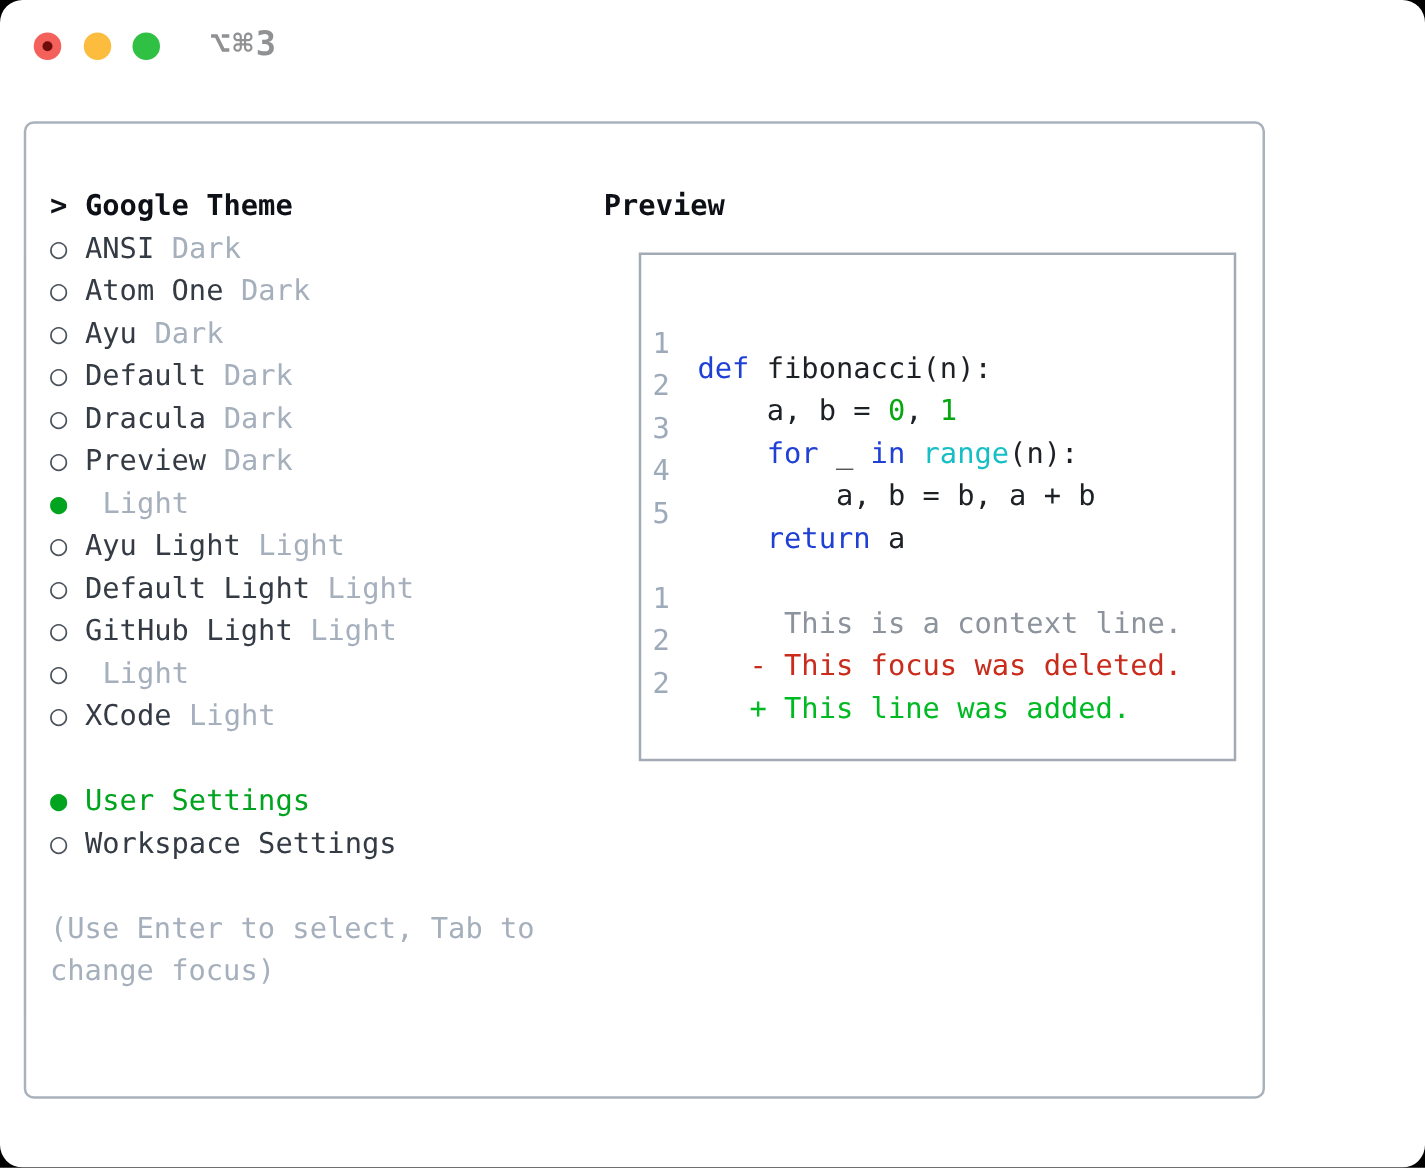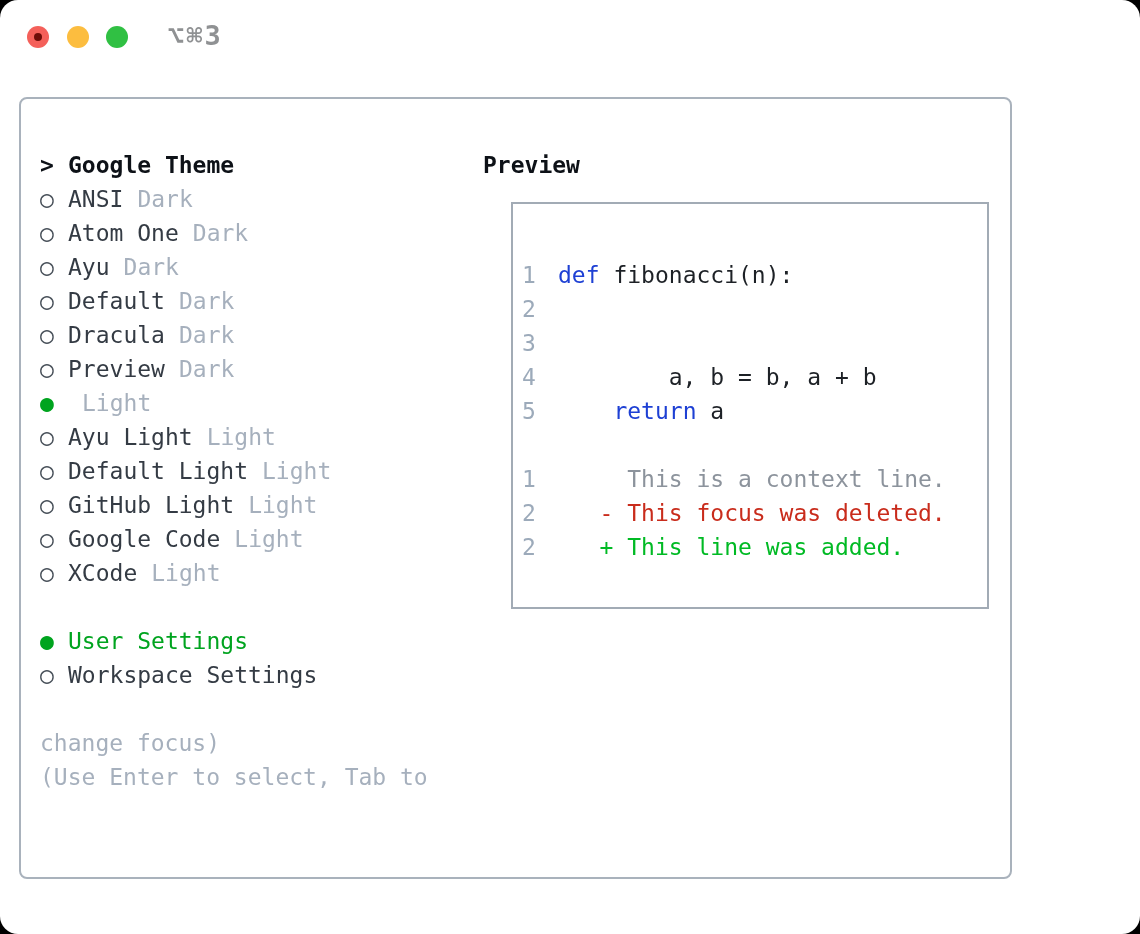--- a/index.html
+++ b/index.html
@@ -37,21 +37,21 @@
   .hint{font-size:23px;line-height:34px;color:var(--dim-text);white-space:pre;}
   
   .preview-title{position:absolute;left:462px;top:49px;}
   .preview-box{
     position:absolute;left:490px;top:103px;width:478px;height:407px;
     border:2px solid var(--preview-border);background:#fff;
     padding:54px 0 0 9px;overflow:hidden;
   }
   .cl{display:flex;height:34px;line-height:34px;font-size:23px;white-space:pre;}
   .lnum{display:inline-block;width:36px;flex:0 0 36px;color:var(--line-num);}
-  .lcontent{white-space:pre;}
+  .lcontent{white-space:pre;margin-top:20px;}
   .diff-block{margin-top:34px;}
   .tk-pl{color:var(--code-text);}
   .tk-kw{color:var(--kw-blue);}
   .tk-cy{color:var(--fn-cyan);}
   .tk-gn{color:var(--num-green);}
   .tk-ctx{color:var(--ctx-gray);}
   .tk-del{color:var(--del-red);}
   .tk-add{color:var(--add-green);}
 </style>
 </head>
@@ -77,42 +77,42 @@
           <div class="row"><span class="marker">○</span><span class="name">ANSI</span><span class="variant">Dark</span></div>
           <div class="row"><span class="marker">○</span><span class="name">Atom One</span><span class="variant">Dark</span></div>
           <div class="row"><span class="marker">○</span><span class="name">Ayu</span><span class="variant">Dark</span></div>
           <div class="row"><span class="marker">○</span><span class="name">Default</span><span class="variant">Dark</span></div>
           <div class="row"><span class="marker">○</span><span class="name">Dracula</span><span class="variant">Dark</span></div>
           <div class="row"><span class="marker">○</span><span class="name">Preview</span><span class="variant">Dark</span></div>
           <div class="row"><span class="marker sel">●</span><span class="variant">Light</span></div>
           <div class="row"><span class="marker">○</span><span class="name">Ayu Light</span><span class="variant">Light</span></div>
           <div class="row"><span class="marker">○</span><span class="name">Default Light</span><span class="variant">Light</span></div>
           <div class="row"><span class="marker">○</span><span class="name">GitHub Light</span><span class="variant">Light</span></div>
-          <div class="row"><span class="marker">○</span><span class="name">Google Code</span><span class="variant">Light</span></div>
+          <div class="row"><span class="marker">○</span><span class="variant">Light</span></div>
           <div class="row"><span class="marker">○</span><span class="name">XCode</span><span class="variant">Light</span></div>
         </div>
       <div class="spacer"></div>
       <div id="apply-list">
           <div class="row"><span class="marker sel">●</span><span class="name sel">User Settings</span></div>
           <div class="row"><span class="marker">○</span><span class="name">Workspace Settings</span></div>
         </div>
       <div class="spacer"></div>
+      <div class="hint">(Use Enter to select, Tab to</div>
       <div class="hint">change focus)</div>
-      <div class="hint">(Use Enter to select, Tab to</div>
     </div>
 
     <div class="row preview-title">
       <span class="name hdr">Preview</span>
     </div>
 
     <div class="preview-box">
       <div id="code-lines">
           <div class="cl"><span class="lnum">1</span><span class="lcontent"><span class="tk-kw">def</span><span class="tk-pl"> fibonacci(n):</span></span></div>
-          <div class="cl"><span class="lnum">2</span></div>
-          <div class="cl"><span class="lnum">3</span></div>
+          <div class="cl"><span class="lnum">2</span><span class="lcontent"><span class="tk-pl">    a, b = </span><span class="tk-gn">0</span><span class="tk-pl">, </span><span class="tk-gn">1</span></span></div>
+          <div class="cl"><span class="lnum">3</span><span class="lcontent"><span class="tk-pl">    </span><span class="tk-kw">for</span><span class="tk-pl"> _ </span><span class="tk-kw">in</span><span class="tk-pl"> </span><span class="tk-cy">range</span><span class="tk-pl">(n):</span></span></div>
           <div class="cl"><span class="lnum">4</span><span class="lcontent"><span class="tk-pl">        a, b = b, a + b</span></span></div>
           <div class="cl"><span class="lnum">5</span><span class="lcontent"><span class="tk-pl">    </span><span class="tk-kw">return</span><span class="tk-pl"> a</span></span></div>
         </div>
       <div id="diff-lines" class="diff-block">
           <div class="cl"><span class="lnum">1</span><span class="lcontent"><span class="tk-ctx">     This is a context line.</span></span></div>
           <div class="cl"><span class="lnum">2</span><span class="lcontent"><span class="tk-del">   - This focus was deleted.</span></span></div>
           <div class="cl"><span class="lnum">2</span><span class="lcontent"><span class="tk-add">   + This line was added.</span></span></div>
         </div>
     </div>
 

